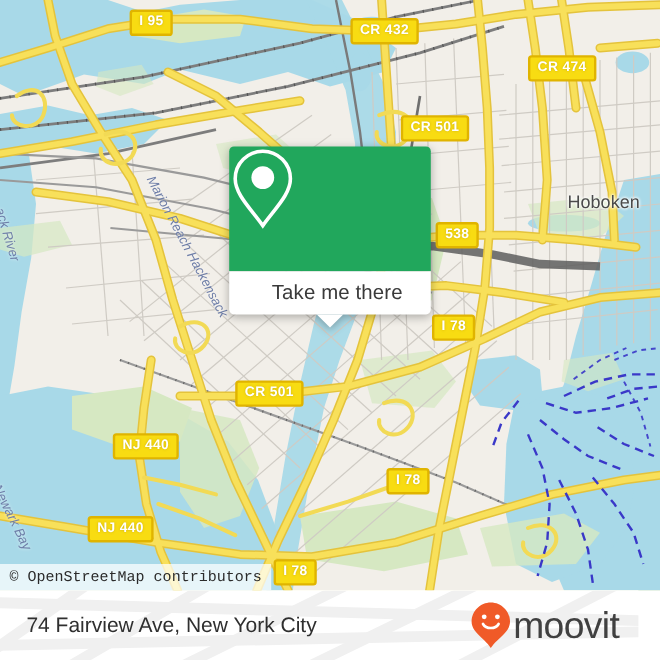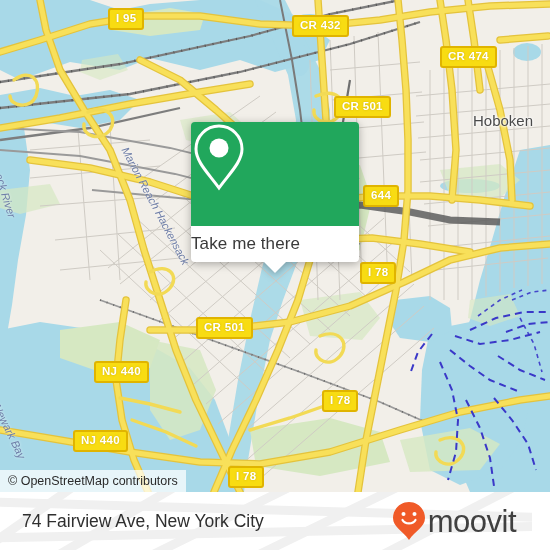--- a/index.html
+++ b/index.html
@@ -11,54 +11,55 @@
   #app{position:relative;width:550px;height:550px;overflow:hidden;background:#fff;}
 
   
   #map{position:absolute;left:0;top:0;width:550px;height:492px;overflow:hidden;background:#fef9c3;}
   #map svg{position:absolute;left:0;top:0;}
 
   
   .attrib{
     position:absolute;left:0;bottom:0;height:22px;line-height:22px;
     padding:0 8px;font-size:12.5px;color:#2b2b2b;
-    background:rgba(255,255,255,.72);white-space:nowrap;
+    background:rgba(255,255,255,.72);white-space:nowrap;font-family:Liberation Mono, monospace;
   }
 
   
   .shield{
     position:absolute;background:#f8dc12;border:2px solid #e0b400;border-radius:3px;
     color:#ffffff;font-weight:bold;font-size:11.5px;line-height:15px;
     padding:1px 6px 2px 6px;white-space:nowrap;
     text-shadow:0 0 2px rgba(120,90,0,.35);
     letter-spacing:.3px;
   }
 
   
   .place{
     position:absolute;color:#4a4a4a;font-size:15px;white-space:nowrap;
     text-shadow:0 0 3px #fff,0 0 3px #fff,0 0 2px #fff;
+    margin-top:48px;
   }
   .waterlabel{
     position:absolute;color:#6e7ea8;font-size:11px;font-style:italic;white-space:nowrap;
     text-shadow:0 0 3px rgba(255,255,255,.7);
   }
 
   
   #card{
     position:absolute;left:191px;top:122px;width:168px;
     filter:drop-shadow(0 2px 4px rgba(0,0,0,.30));
   }
   #card-top{
     background:#21a75c;border-radius:4px 4px 0 0;height:104px;
     display:flex;align-items:center;justify-content:center;
   }
   #card-bottom{
     background:#ffffff;border-radius:0 0 4px 4px;height:36px;
-    display:flex;align-items:center;justify-content:flex-start;position:relative;
+    display:flex;align-items:center;justify-content:center;position:relative;padding-left:12px;
   }
   #card-label{font-size:17px;color:#3a3a3a;letter-spacing:.1px;}
   #card-tail{
     position:absolute;left:50%;margin-left:-11px;bottom:-11px;
     width:0;height:0;border-left:11px solid transparent;border-right:11px solid transparent;
     border-top:11px solid #ffffff;
   }
 
   
   #footer{
@@ -294,21 +295,21 @@
         <path d="M478,316 L500,300 L522,290"></path>
       </g>
 
       </g>
     </svg>
 
     <div class="shield" style="left:108px;top:8px">I 95</div>
     <div class="shield" style="left:292px;top:15px">CR 432</div>
     <div class="shield" style="left:440px;top:46px">CR 474</div>
     <div class="shield" style="left:334px;top:96px">CR 501</div>
-    <div class="shield" style="left:363px;top:185px">644</div>
+    <div class="shield" style="left:363px;top:185px">538</div>
     <div class="shield" style="left:360px;top:262px">I 78</div>
     <div class="shield" style="left:196px;top:317px">CR 501</div>
     <div class="shield" style="left:94px;top:361px">NJ 440</div>
     <div class="shield" style="left:322px;top:390px">I 78</div>
     <div class="shield" style="left:73px;top:430px">NJ 440</div>
     <div class="shield" style="left:228px;top:466px">I 78</div>
 
     <div class="place" style="left:473px;top:112px">Hoboken</div>
 
     <div class="waterlabel" style="left:130px;top:145px;transform:rotate(62deg);transform-origin:0 0;">Marion Reach Hackensack</div>

